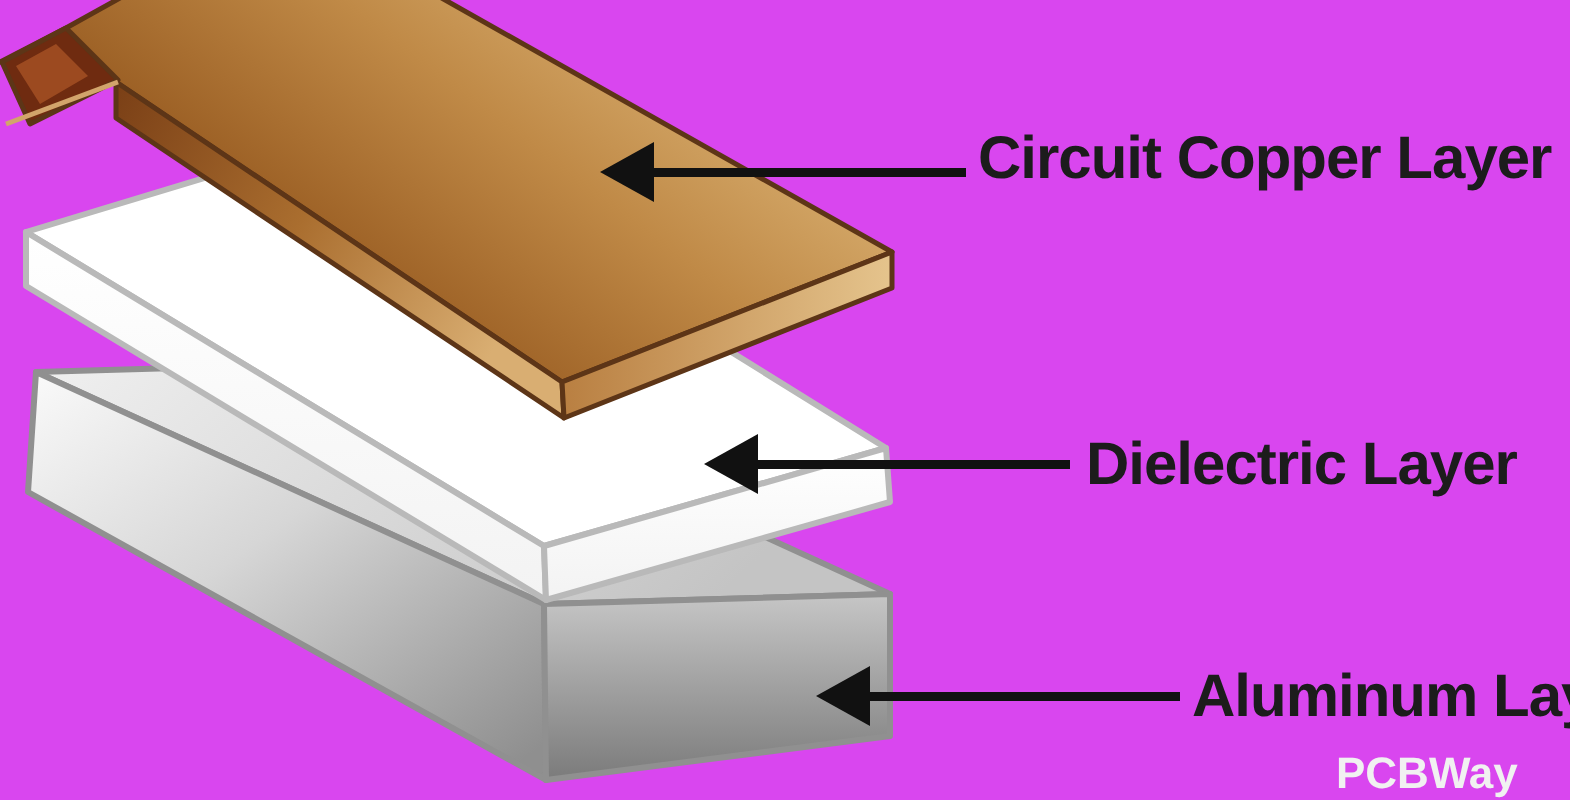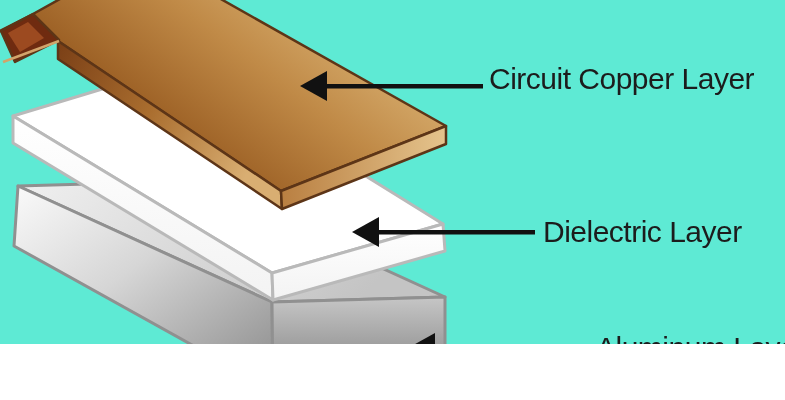--- a/index.html
+++ b/index.html
@@ -1,22 +1,23 @@
 <!DOCTYPE html>
 <html><head>
 <meta charset="utf-8">
 <style>
   html, body { margin: 0; padding: 0; background: #ffffff; }
   .stage {
     position: relative;
     width: 785px;
-    height: 344px;
-    background: #5eead4;
+    height: 400px;
+    background: #d946ef;
     overflow: hidden;
     font-family: "Liberation Sans", sans-serif;
+    font-weight: bold;
   }
   svg { display: block; }
   .layer-label {
     font-family: "Liberation Sans", sans-serif;
     font-size: 30px;
     letter-spacing: -0.5px;
     fill: #1c1c1c;
   }
   .watermark-text {
     font-family: "Liberation Sans", sans-serif;

